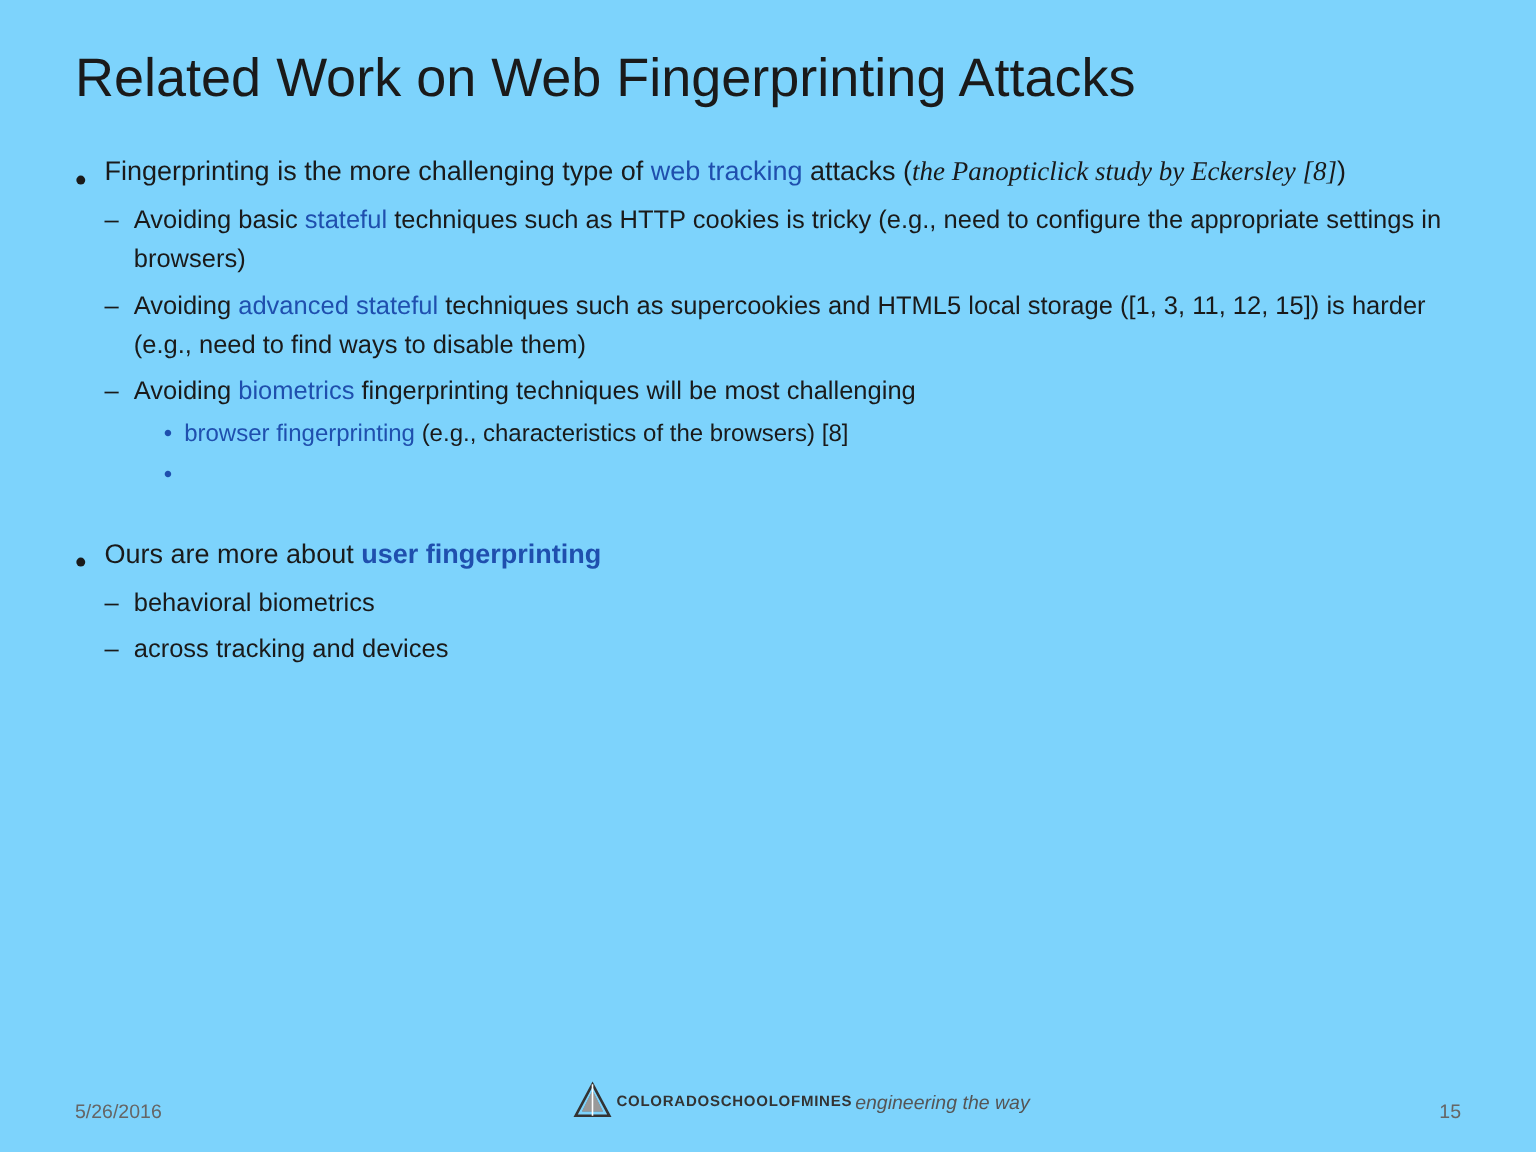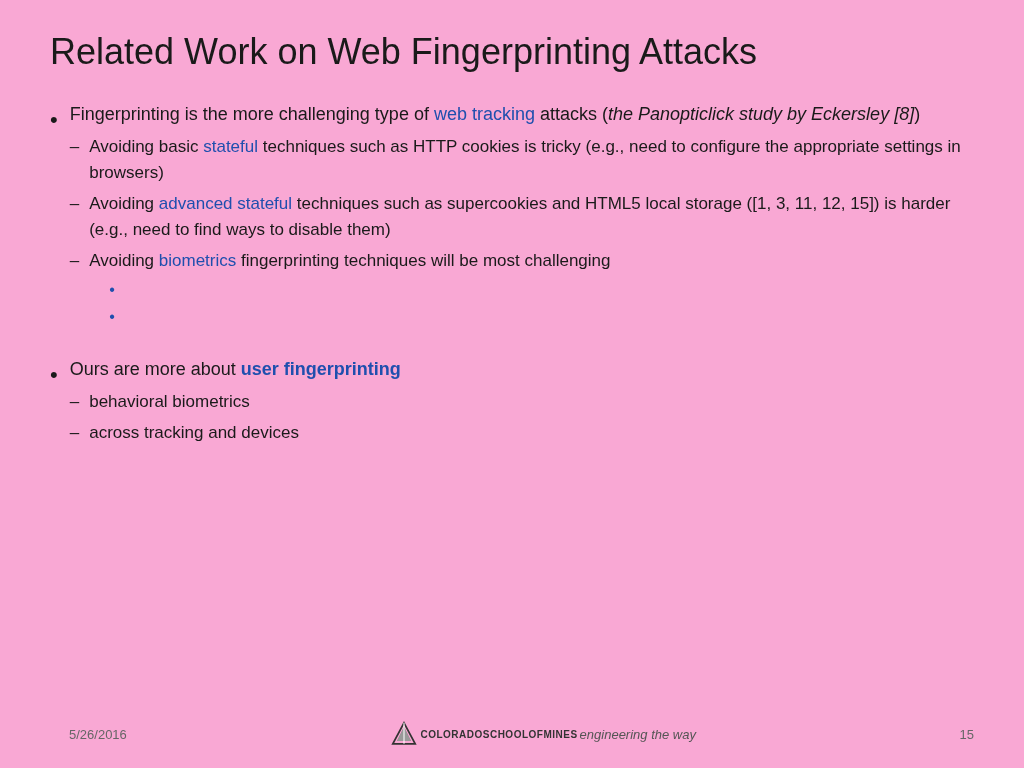--- a/index.html
+++ b/index.html
@@ -13,21 +13,21 @@
       height: 768px;
       background: #ffffff;
       font-family: 'Segoe UI', Arial, sans-serif;
       overflow: hidden;
       position: relative;
     }
 
     .slide {
       width: 1024px;
       height: 768px;
-      background: #f9a8d4;
+      background: #7dd3fc;
       padding: 30px 50px 20px 50px;
       display: flex;
       flex-direction: column;
     }
 
     .slide-title {
       font-size: 36px;
       font-weight: 300;
       color: #1a1a1a;
       margin-bottom: 28px;
@@ -62,20 +62,21 @@
       color: #1f4fae;
     }
 
     .bold-blue {
       color: #1f4fae;
       font-weight: bold;
     }
 
     .italic-text {
       font-style: italic;
+      font-family: Liberation Serif, serif;
     }
 
     .sub-bullets {
       margin-left: 0px;
       margin-top: 6px;
     }
 
     .sub-bullet {
       display: flex;
       align-items: flex-start;
@@ -111,26 +112,25 @@
       flex-shrink: 0;
     }
 
     .second-main-bullet {
       margin-top: 10px;
     }
 
     .footer {
       display: flex;
       justify-content: space-between;
-      align-items: center;
+      align-items: flex-end;
       padding-top: 8px;
       border-top: none;
       font-size: 13px;
       color: #666;
-      margin-left: 19px;
     }
 
     .footer-logo {
       display: flex;
       flex-direction: row;
       align-items: center;
       gap: 2px;
     }
 
     .logo-icon {
@@ -185,20 +185,21 @@
             </span>
           </div>
 
           <div class="sub-bullet">
             <span class="sub-bullet-dash">–</span>
             <span class="sub-bullet-text">
               Avoiding <span class="blue-link">biometrics</span> fingerprinting techniques will be most challenging
               <div class="sub-sub-bullets">
                 <div class="sub-sub-bullet">
                   <span class="sub-sub-dot">•</span>
+                  <span><span class="blue-link">browser fingerprinting</span> (e.g., characteristics of the browsers) [8]</span>
                 </div>
                 <div class="sub-sub-bullet">
                   <span class="sub-sub-dot">•</span>
                 </div>
               </div>
             </span>
           </div>
         </div>
       </div>
     </div>

